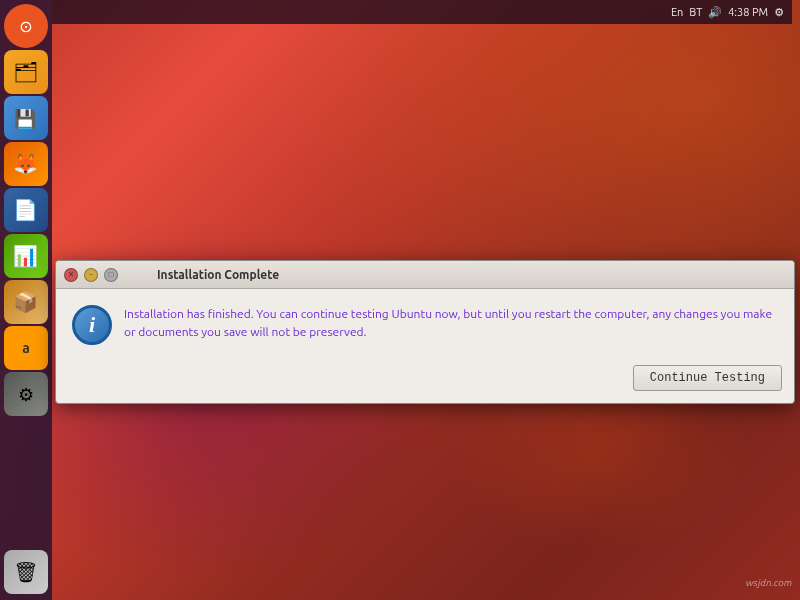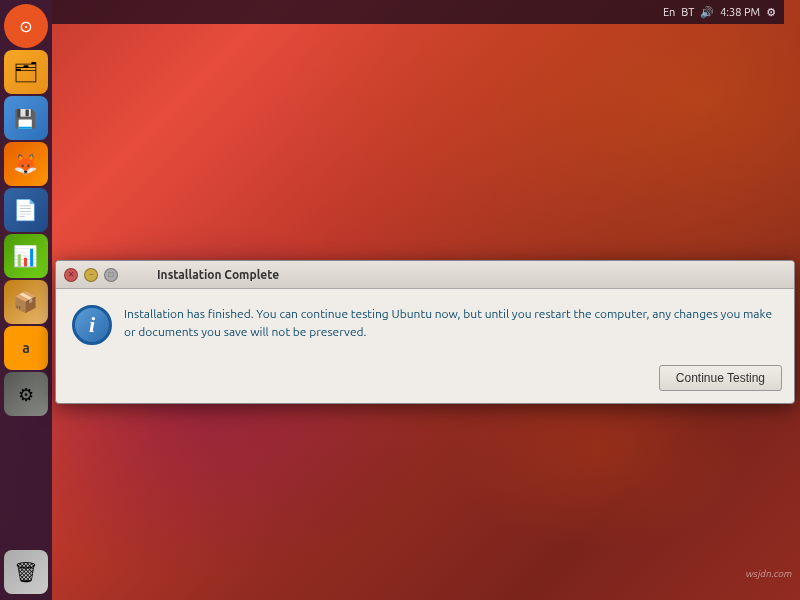--- a/index.html
+++ b/index.html
@@ -89,41 +89,41 @@
     .icon-package { background: linear-gradient(135deg, #c17d11, #e9b96e); }
     .icon-amazon { background: #ff9900; }
     .icon-settings { background: linear-gradient(135deg, #555753, #888a85); }
     .icon-trash { background: linear-gradient(135deg, #aaaaaa, #cccccc); }
 
     
     #topbar {
       position: absolute;
       top: 0;
       left: 52px;
-      right: 16px;
+      right: 8px;
       height: 24px;
       background: rgba(20, 10, 30, 0.75);
       display: flex;
       align-items: center;
       justify-content: flex-end;
       padding: 0 8px;
       z-index: 10;
       gap: 6px;
     }
 
     .topbar-item {
       color: white;
       font-size: 11px;
       opacity: 0.9;
     }
 
     
     #watermark {
       position: absolute;
-      bottom: 21px;
+      bottom: 12px;
       right: 8px;
       color: rgba(255,255,255,0.5);
       font-size: 10px;
       font-style: italic;
     }
 
     
     #dialog {
       position: absolute;
       top: 260px;
@@ -192,38 +192,38 @@
       color: white;
       font-size: 22px;
       font-style: italic;
       font-weight: bold;
       font-family: Georgia, serif;
     }
 
     #dialog-message {
       flex: 1;
       font-size: 12px;
-      color: #0c4a6e;
+      color: #6d28d9;
       line-height: 1.5;
     }
 
     #dialog-buttons {
       display: flex;
       justify-content: flex-end;
       padding: 8px 12px 12px 12px;
       gap: 8px;
       border-top: none;
     }
 
     .dialog-btn {
       padding: 5px 16px;
       font-size: 12px;
       border-radius: 3px;
       cursor: pointer;
-      font-family: Liberation Sans, sans-serif;
+      font-family: Liberation Mono, monospace;
     }
 
     .btn-secondary {
       background: linear-gradient(to bottom, #f0ede8, #ddd9d2);
       border: 1px solid #999;
       color: #333;
     }
 
     .btn-primary {
       background: linear-gradient(to bottom, #f0ede8, #ddd9d2);

